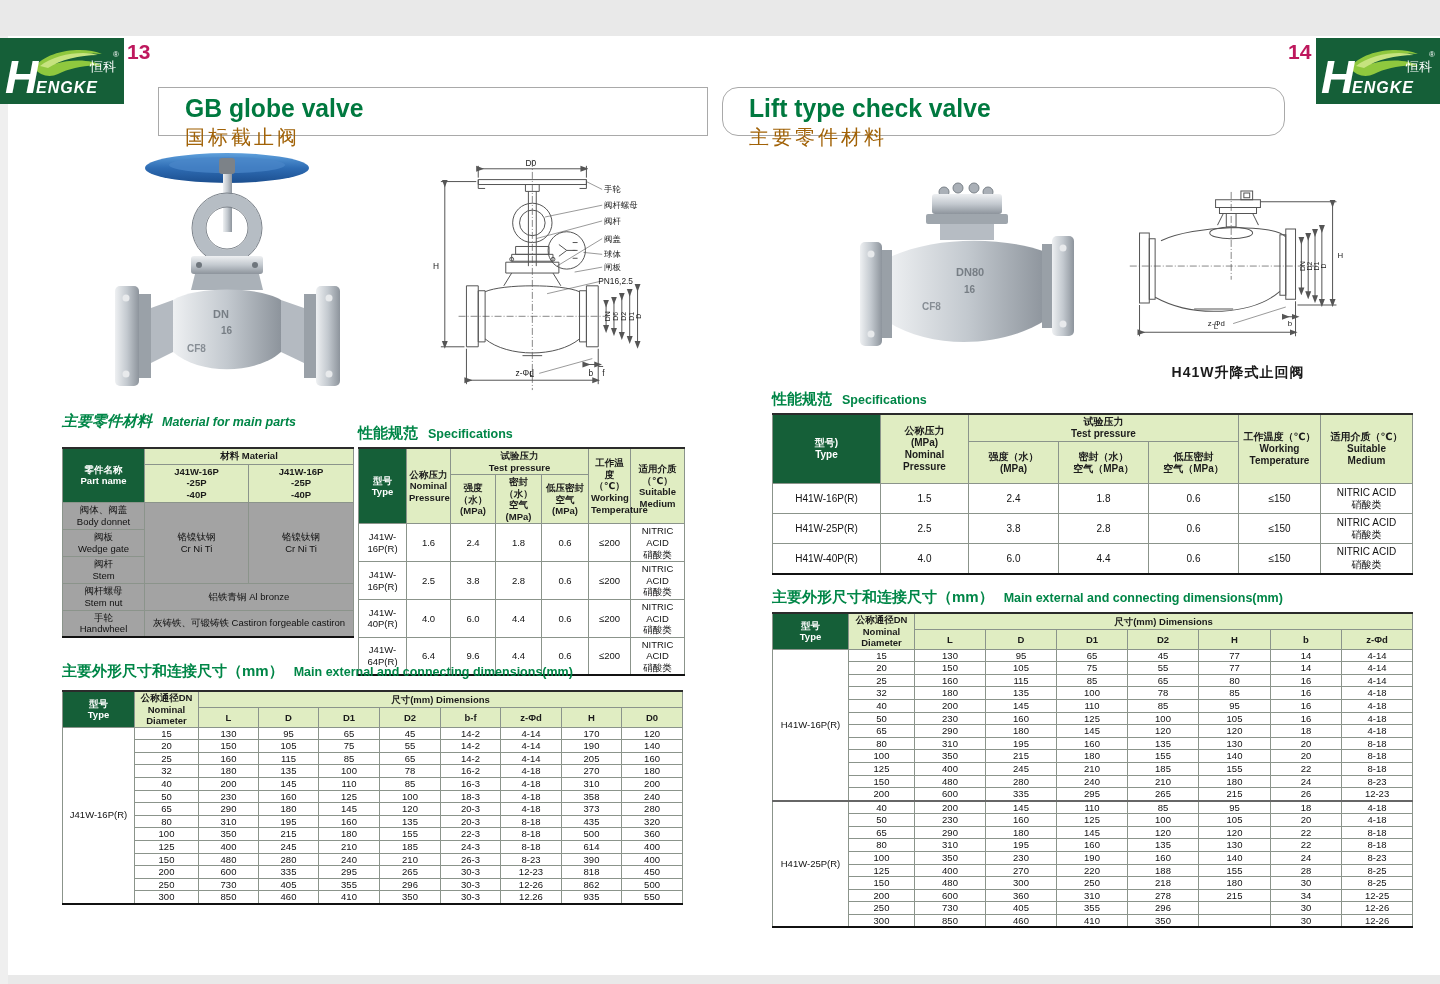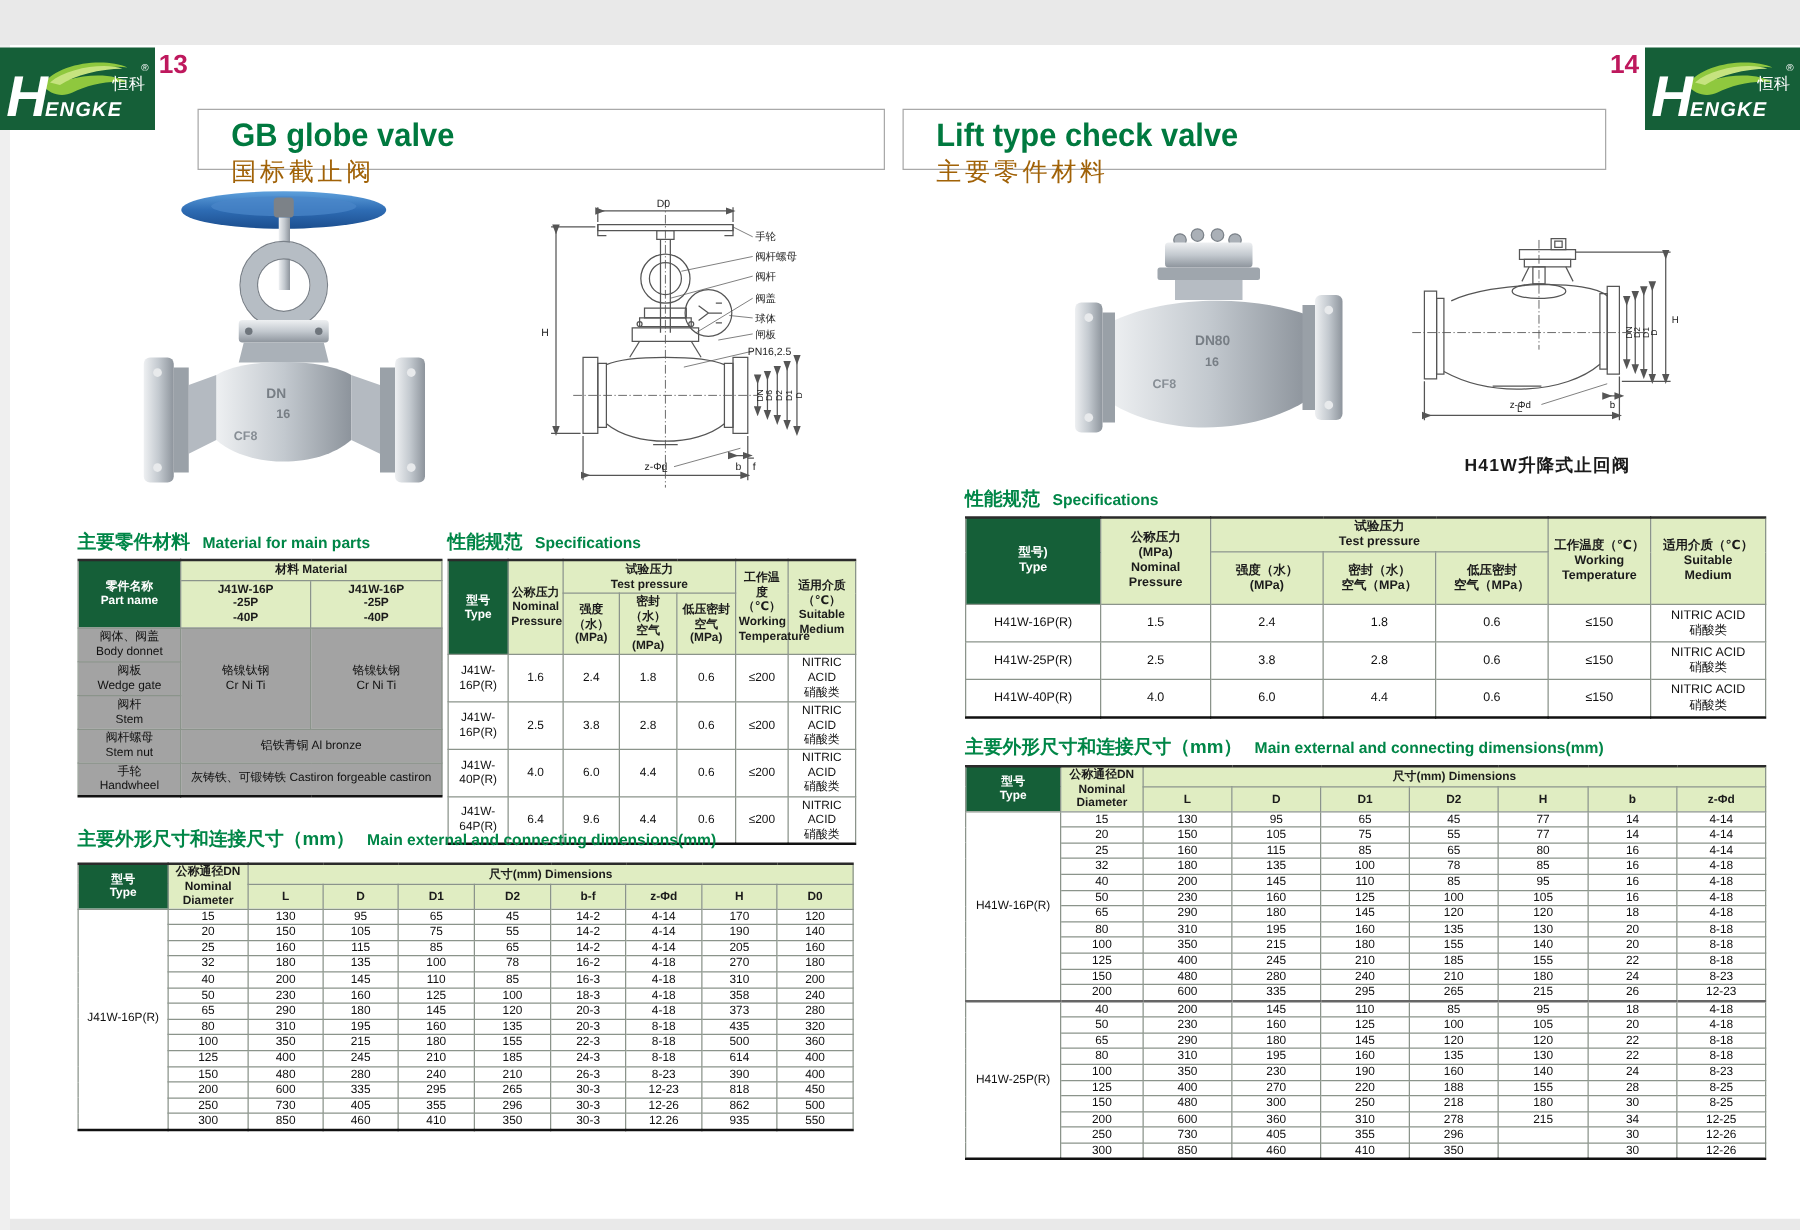--- a/index.html
+++ b/index.html
@@ -13,29 +13,29 @@
 
   
   .logo-box{position:absolute;top:38px;width:124px;height:66px;background:#155f38;}
   #logo-left{left:0;}
   #logo-right{left:1316px;}
   .page-num{position:absolute;top:40px;font-size:21px;font-weight:bold;color:#be185d;}
   #num-left{left:127px;}
   #num-right{left:1288px;}
   .title-box{position:absolute;top:40px;height:49px;border:1px solid #a9a9a9;background:#fff;padding:7px 0 0 26px;margin-top:47px;}
   #tb-left{left:158px;width:550px;}
-  #tb-right{left:722px;width:563px;}
+  #tb-right{left:722px;width:563px;border-radius:16px;}
   .title-en{font-size:26px;font-weight:bold;color:#00793f;line-height:1.05;transform:scaleX(.95);transform-origin:left;}
   .title-zh{font-size:20px;color:#a16207;letter-spacing:3px;margin-top:2px;}
 
   
   .sec-title{position:absolute;font-weight:bold;color:#008647;white-space:nowrap;}
   .sec-title .zh{font-size:15px;}
   .sec-title .en{font-size:12.5px;margin-left:10px;}
-  #st-mat{left:62px;top:424px;}
+  #st-mat{left:62px;top:412px;font-style:italic;}
   #st-spec-l{left:358px;top:424px;}
   #st-dim-l{left:62px;top:662px;}
   #st-spec-r{left:772px;top:390px;}
   #st-dim-r{left:772px;top:588px;}
 
   
   table{position:absolute;border-collapse:collapse;table-layout:fixed;font-size:10px;text-align:center;
         border-top:2px solid #2b2b2b;border-bottom:2px solid #111;}
   th,td{border:1px solid #8b948b;padding:1px 2px;vertical-align:middle;line-height:1.22;}
   .dk{background:#155f38;color:#fff;font-weight:bold;}

